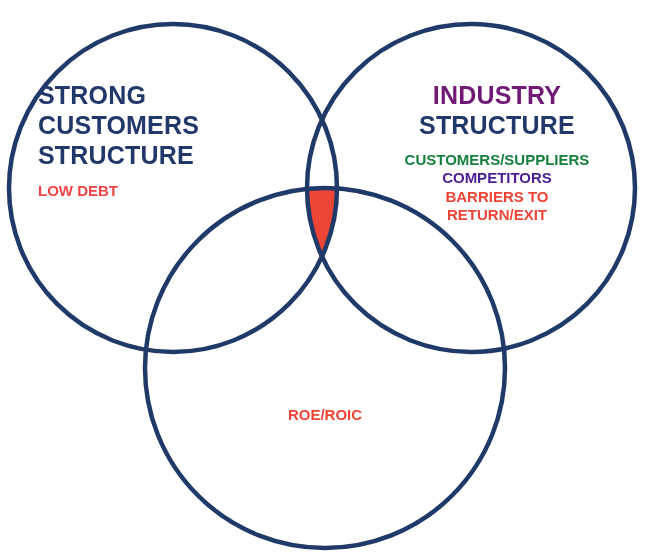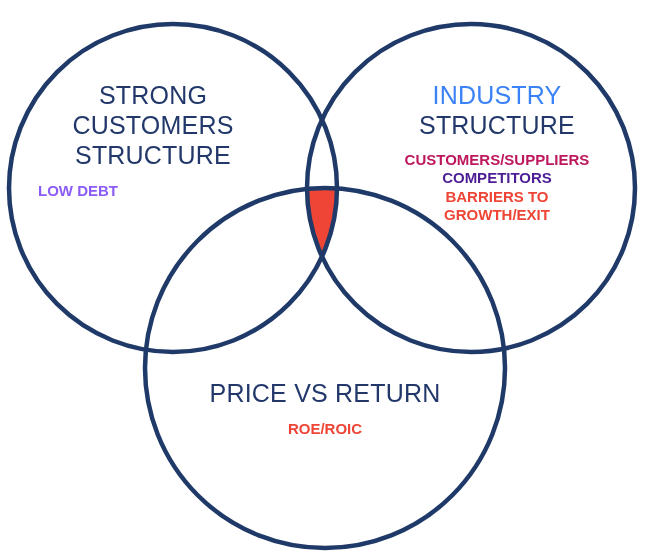--- a/index.html
+++ b/index.html
@@ -28,25 +28,24 @@
     height: 557px;
     display: block;
   }
   .label-block {
     position: absolute;
     text-align: center;
     line-height: 1.16;
     -webkit-font-smoothing: antialiased;
   }
   .heading {
-    font-weight: 400;
+    font-weight: 700;
     letter-spacing: 0.2px;
     margin: 0;
     white-space: nowrap;
-    text-align: center;
   }
   .sub {
     font-weight: 700;
     margin: 0;
     white-space: nowrap;
     line-height: 1.22;
   }
   
   #label-left {
     left: 38px;
@@ -86,21 +85,21 @@
     left: 160px;
     top: 378px;
     width: 330px;
     text-align: center;
   }
   #label-bottom .heading {
     font-size: 25px;
     line-height: 1.2;
   }
   #label-bottom .sub-group {
-    margin-top: 12px;
+    margin-top: 28px;
   }
   #label-bottom .sub {
     font-size: 15px;
   }
 </style>
 </head>
 <body>
 
 <div id="venn-root" style="background: rgb(255, 255, 255);">
 
@@ -131,39 +130,36 @@
     <circle cx="325" cy="368" r="180" fill="none" stroke="#1F3A68" stroke-width="4.5"></circle>
   </svg>
 
   <div class="label-block" id="label-left">
     <div class="heading-group">
       <p class="heading" style="color:#22386B">STRONG</p>
       <p class="heading" style="color:#22386B">CUSTOMERS</p>
       <p class="heading" style="color:#22386B">STRUCTURE</p>
     </div>
     <div class="sub-group">
-      <p class="sub" style="color:#8b5cf6">LOW DEBT</p>
+      <p class="sub" style="color:#ef4444">LOW DEBT</p>
     </div>
   </div>
 
   <div class="label-block" id="label-right">
     <div class="heading-group">
-      <p class="heading" style="color:#3b82f6">INDUSTRY</p>
+      <p class="heading" style="color:#701a75">INDUSTRY</p>
       <p class="heading" style="color:#22386B">STRUCTURE</p>
     </div>
     <div class="sub-group">
-      <p class="sub" style="color:#be185d">CUSTOMERS/SUPPLIERS</p>
+      <p class="sub" style="color:#15803d">CUSTOMERS/SUPPLIERS</p>
       <p class="sub" style="color:#4c1d95">COMPETITORS</p>
       <p class="sub" style="color:#EE4536">BARRIERS TO</p>
-      <p class="sub" style="color:#EE4536">GROWTH/EXIT</p>
+      <p class="sub" style="color:#EE4536">RETURN/EXIT</p>
     </div>
   </div>
 
   <div class="label-block" id="label-bottom">
-    <div class="heading-group">
-      <p class="heading" style="color:#22386B">PRICE VS RETURN</p>
-    </div>
     <div class="sub-group">
       <p class="sub" style="color:#EE4536">ROE/ROIC</p>
     </div>
   </div>
 
 </div>
 
 </body></html>

